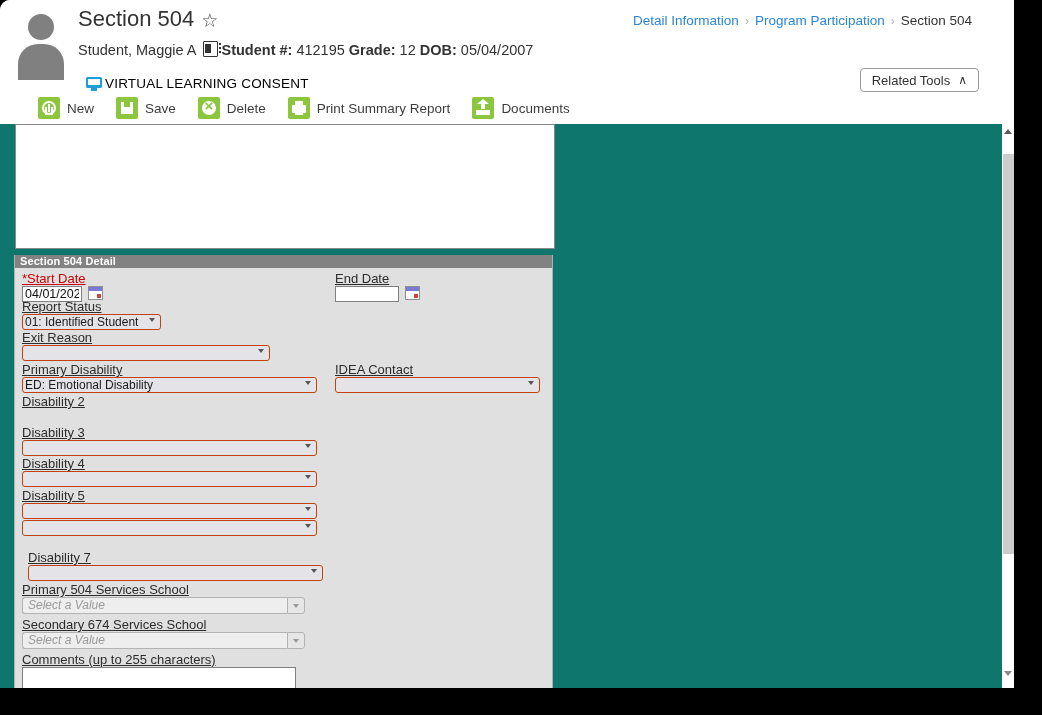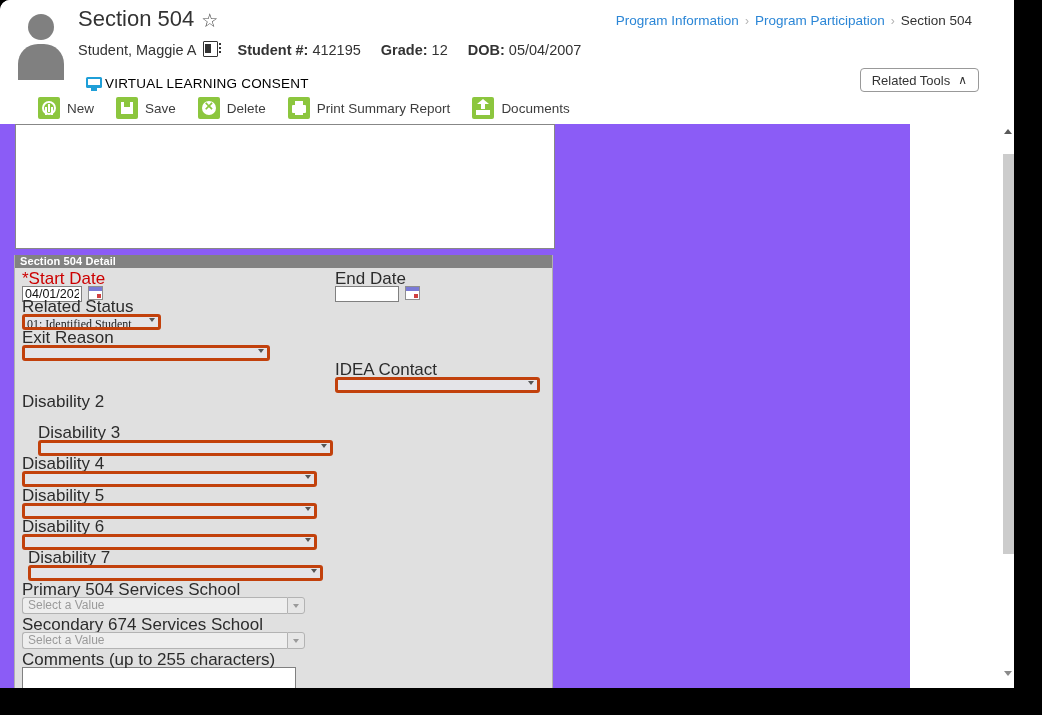--- a/index.html
+++ b/index.html
@@ -109,21 +109,21 @@
     display: block;
   }
   .contact-card-icon b {
     position: absolute;
     right: -4px; top: 1px;
     width: 2px; height: 2px;
     background: #333;
     box-shadow: 0 4px 0 #333, 0 8px 0 #333;
     display: block;
   }
-  .meta-group { margin-left: 20px; }
+  .meta-group { margin-left: 4px; }
   .meta-label { font-weight: bold; color: #333; }
   .meta-value { color: #333; }
 
   .vlc-row {
     position: absolute;
     left: 86px; top: 74px;
     font-size: 13.5px;
     color: #000000;
     letter-spacing: .2px;
     white-space: nowrap;
@@ -304,23 +304,23 @@
     border-left: 6px solid transparent;
     border-right: 6px solid transparent;
     border-bottom: 5px solid #ffffff;
     display: block;
   }
 
   
   #content {
     position: absolute;
     left: 0; top: 124px;
-    width: 910px;
+    width: 1002px;
     height: 564px;
-    background: #8b5cf6;
+    background: #0f766e;
     overflow: hidden;
   }
 
   
   .cut-grid {
     position: absolute;
     left: 15px; top: 0px;
     width: 540px;
     height: 125px;
     border: 1px solid #878787;
@@ -351,38 +351,39 @@
   #detail-body {
     position: relative;
     height: 420px;
     padding: 0;
   }
 
   .fld {
     position: absolute;
   }
   .fld-label {
-    font-size: 17px;
+    font-size: 13px;
     color: #2c2c2c;
     line-height: 13px;
     white-space: nowrap;
     margin-bottom: 1px;
+    text-decoration: underline;
   }
   .fld-label.req {
     color: #cc0000;
   }
 
   select.styled {
     display: block;
     height: 16px;
     font-size: 12px;
-    font-family: Liberation Serif, serif;
+    font-family: Liberation Sans, sans-serif;
     color: #1a1a1a;
     background: #e4e4e8;
-    border: 3px solid #c2410c;
+    border: 1px solid #c2410c;
     border-radius: 3px;
     padding: 0 2px;
     box-sizing: border-box;
     -webkit-appearance: none;
     appearance: none;
     line-height: 14px;
   }
   .selwrap {
     position: relative;
     display: block;
@@ -440,20 +441,21 @@
     width: 4px; height: 4px;
     background: #d04040;
   }
 
   
   .combo {
     position: relative;
     height: 17px;
     width: 283px;
     box-sizing: border-box;
+    font-style: italic;
   }
   .combo .cinput {
     position: absolute;
     left: 0; top: 0;
     width: 265px;
     height: 17px;
     background: #eeeeee;
     border: 1px solid #b3b3b3;
     border-right: none;
     border-radius: 3px 0 0 3px;
@@ -564,21 +566,21 @@
 
       <div class="student-line">
         <span class="student-name">Student, Maggie A</span><span class="contact-card-icon"><i></i><b></b></span><span class="meta-group"><span class="meta-label">Student #:</span> <span class="meta-value">412195</span></span><span class="meta-group"><span class="meta-label">Grade:</span> <span class="meta-value">12</span></span><span class="meta-group"><span class="meta-label">DOB:</span> <span class="meta-value">05/04/2007</span></span>
       </div>
 
       <div class="vlc-row">
         <span class="monitor-icon"><span class="scr"></span><span class="stand"></span></span><span>VIRTUAL LEARNING CONSENT</span>
       </div>
 
       <div id="breadcrumb">
-        <a href="#">Program Information</a><span class="sep">›</span><a href="#">Program Participation</a><span class="sep">›</span><span class="cur">Section 504</span>
+        <a href="#">Detail Information</a><span class="sep">›</span><a href="#">Program Participation</a><span class="sep">›</span><span class="cur">Section 504</span>
       </div>
 
       <div id="related-tools">
         <span>Related Tools</span><span class="chev">∧</span>
       </div>
     </div>
 
     <div id="toolbar">
       <span class="tb-item"><span class="tb-icon ic-new"></span><span>New</span></span><span class="tb-item"><span class="tb-icon ic-save"></span><span>Save</span></span><span class="tb-item"><span class="tb-icon ic-del"></span><span>Delete</span></span><span class="tb-item"><span class="tb-icon ic-print"></span><span>Print Summary Report</span></span><span class="tb-item"><span class="tb-icon ic-doc"><i></i></span><span>Documents</span></span>
     </div>
@@ -602,55 +604,64 @@
 
           <div class="fld" style="left:320px; top:4px;">
             <div class="fld-label">End Date</div>
             <span style="display:inline-block;">
               <input class="txt" style="width: 64px; display: inline-block; vertical-align: top;" type="text" value="">
               <span class="cal-icon"></span>
             </span>
           </div>
 
           <div class="fld" style="left:7px; top:32px;">
-            <div class="fld-label">Related Status</div>
+            <div class="fld-label">Report Status</div>
             <div class="selwrap" style="width:139px;">
               <select class="styled" style="width:139px;">
                 <option>01: Identified Student</option>
               </select>
               <span class="caret"></span>
             </div>
           </div>
 
           <div class="fld" style="left:7px; top:63px;">
             <div class="fld-label">Exit Reason</div>
             <div class="selwrap" style="width:248px;">
               <select class="styled" style="width:248px;">
                 <option></option>
               </select>
               <span class="caret"></span>
             </div>
           </div>
 
+          <div class="fld" style="left:7px; top:95px;">
+            <div class="fld-label">Primary Disability</div>
+            <div class="selwrap" style="width:295px;">
+              <select class="styled" style="width:295px;">
+                <option>ED: Emotional Disability</option>
+              </select>
+              <span class="caret"></span>
+            </div>
+          </div>
 
           <div class="fld" style="left:320px; top:95px;">
             <div class="fld-label">IDEA Contact</div>
             <div class="selwrap" style="width:205px;">
               <select class="styled" style="width:205px;">
                 <option></option>
               </select>
               <span class="caret"></span>
             </div>
           </div>
 
           <div class="fld" style="left:7px; top:127px;">
             <div class="fld-label">Disability 2</div>
           </div>
 
-          <div class="fld" style="left:7px; top:158px;margin-left:16px;">
+          <div class="fld" style="left:7px; top:158px;">
             <div class="fld-label">Disability 3</div>
             <div class="selwrap" style="width:295px;">
               <select class="styled" style="width:295px;">
                 <option></option>
               </select>
               <span class="caret"></span>
             </div>
           </div>
 
           <div class="fld" style="left:7px; top:189px;">
@@ -667,21 +678,20 @@
             <div class="fld-label">Disability 5</div>
             <div class="selwrap" style="width:295px;">
               <select class="styled" style="width:295px;">
                 <option></option>
               </select>
               <span class="caret"></span>
             </div>
           </div>
 
           <div class="fld" style="left:7px; top:252px;">
-            <div class="fld-label">Disability 6</div>
             <div class="selwrap" style="width:295px;">
               <select class="styled" style="width:295px;">
                 <option></option>
               </select>
               <span class="caret"></span>
             </div>
           </div>
 
           <div class="fld" style="left:13px; top:283px;">
             <div class="fld-label">Disability 7</div>

